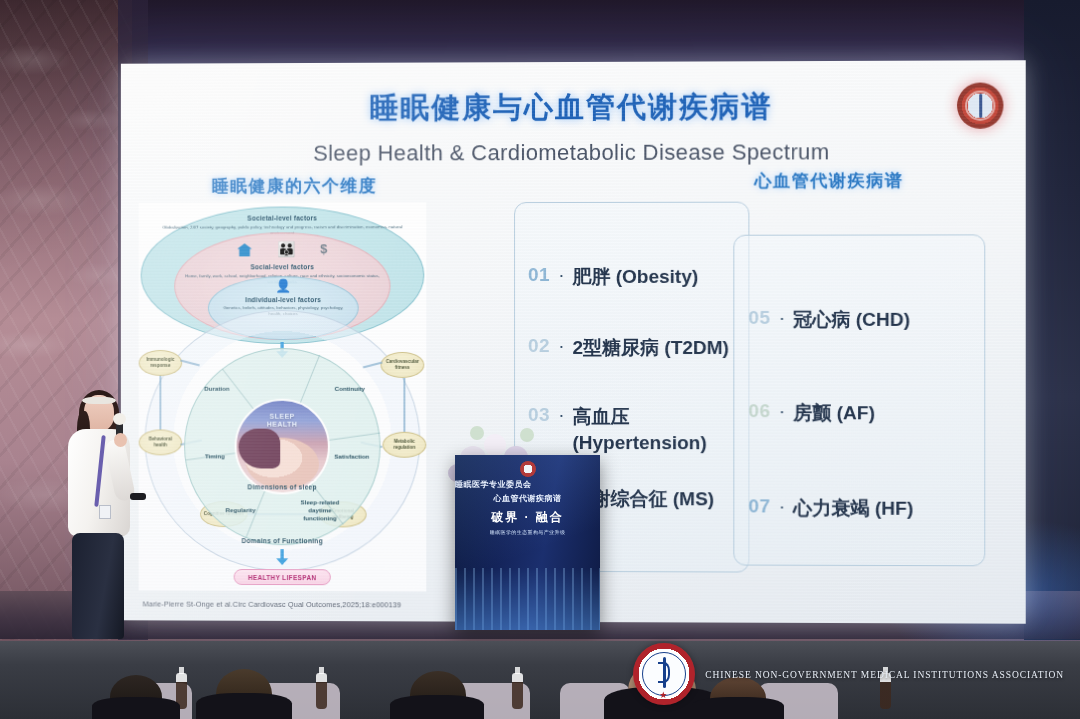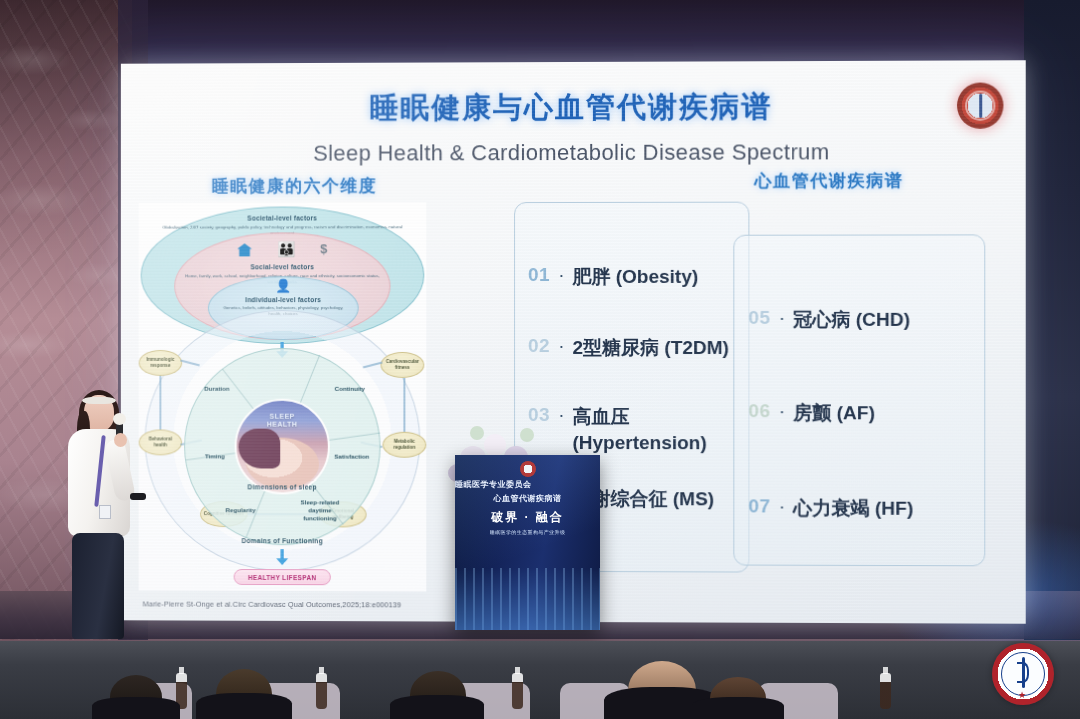--- a/index.html
+++ b/index.html
@@ -507,16 +507,17 @@
   </div>
 
   <div class="watermark">
     <div class="wm-seal">
       <div class="in"></div>
         <div class="rod"></div>
         <div class="snake"></div>
         <div class="star">★</div>
     </div>
     <div class="wm-text">
+      <div class="wm-en">CHINESE NON-GOVERNMENT MEDICAL INSTITUTIONS ASSOCIATION</div>
     </div>
   </div>
 
 </div>
 
 </body></html>

